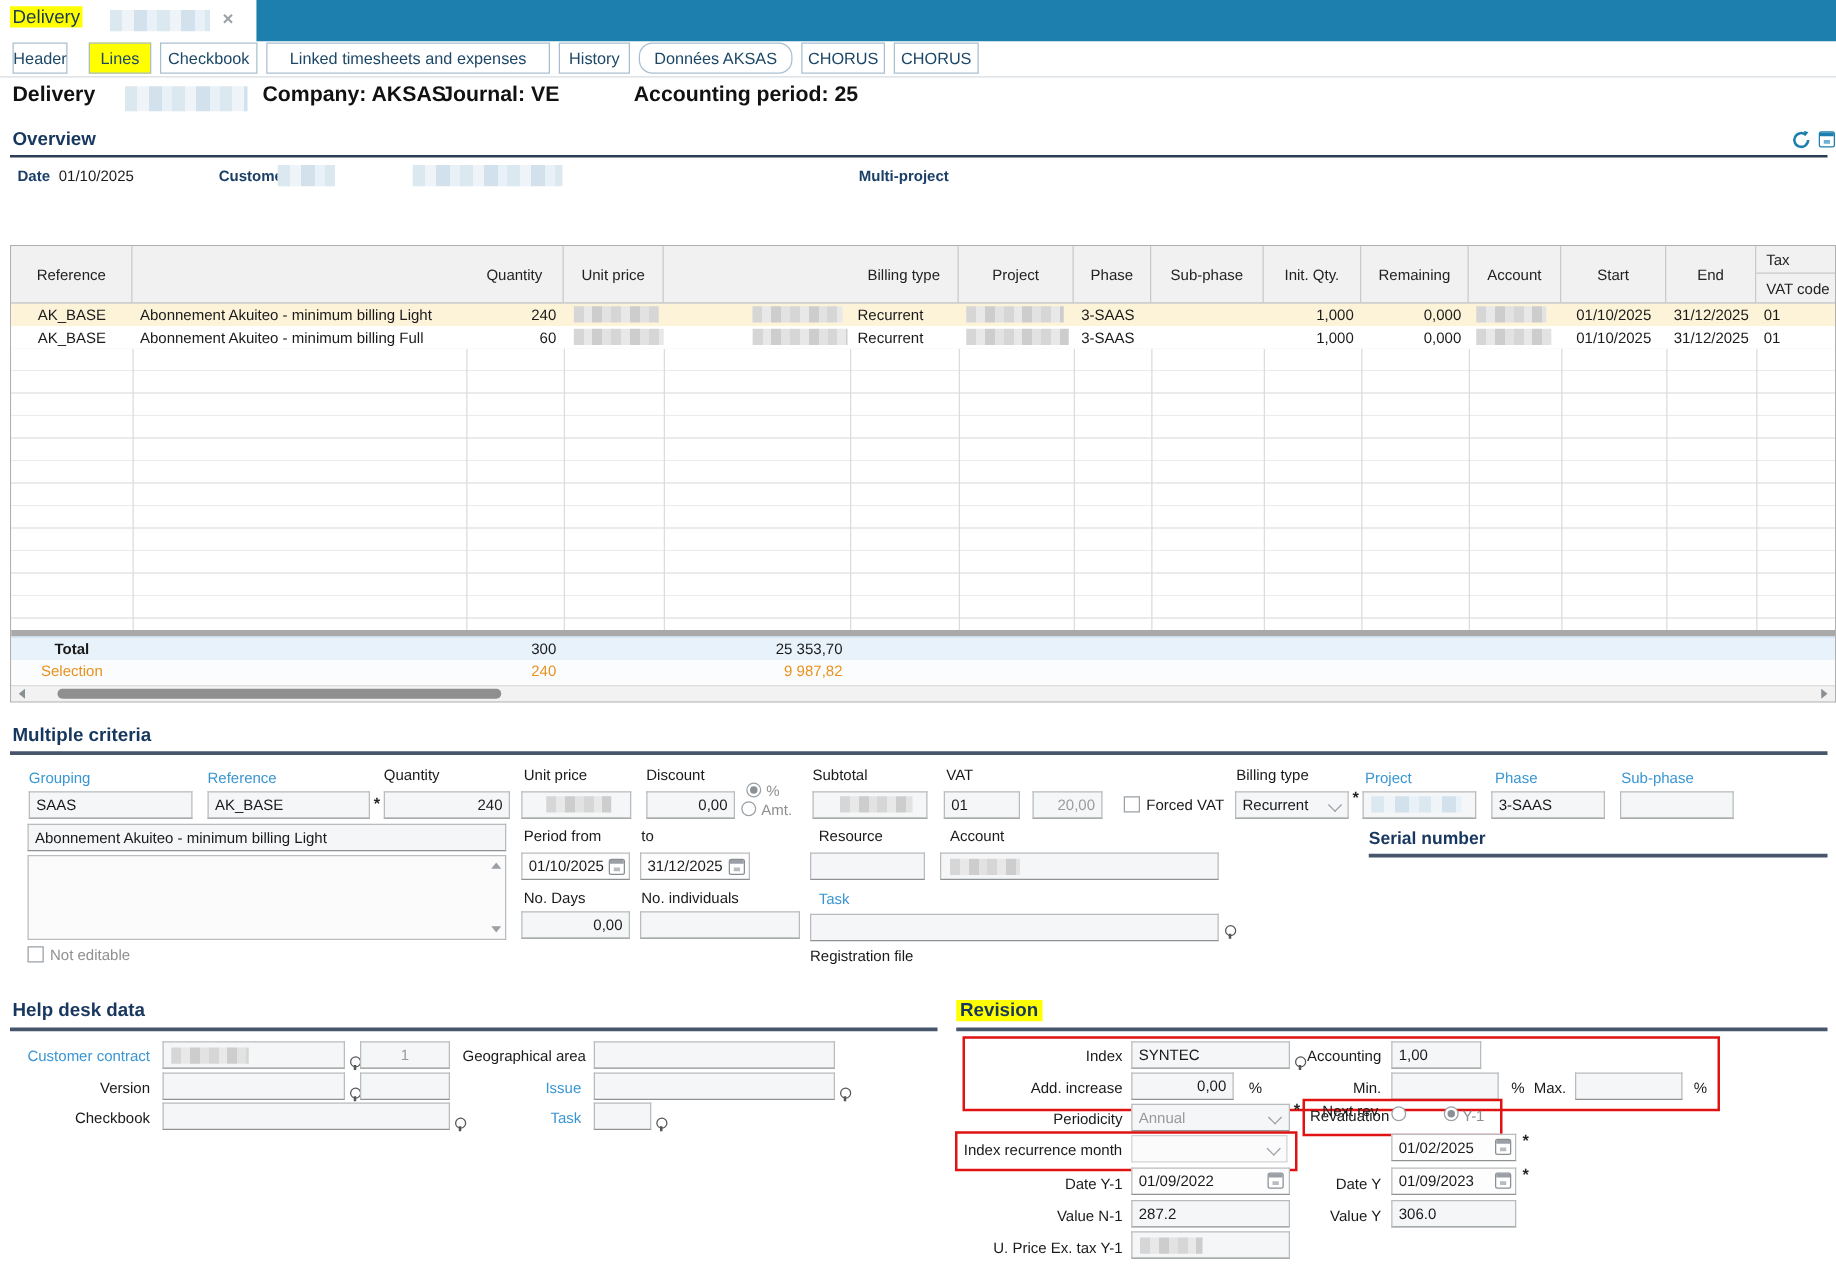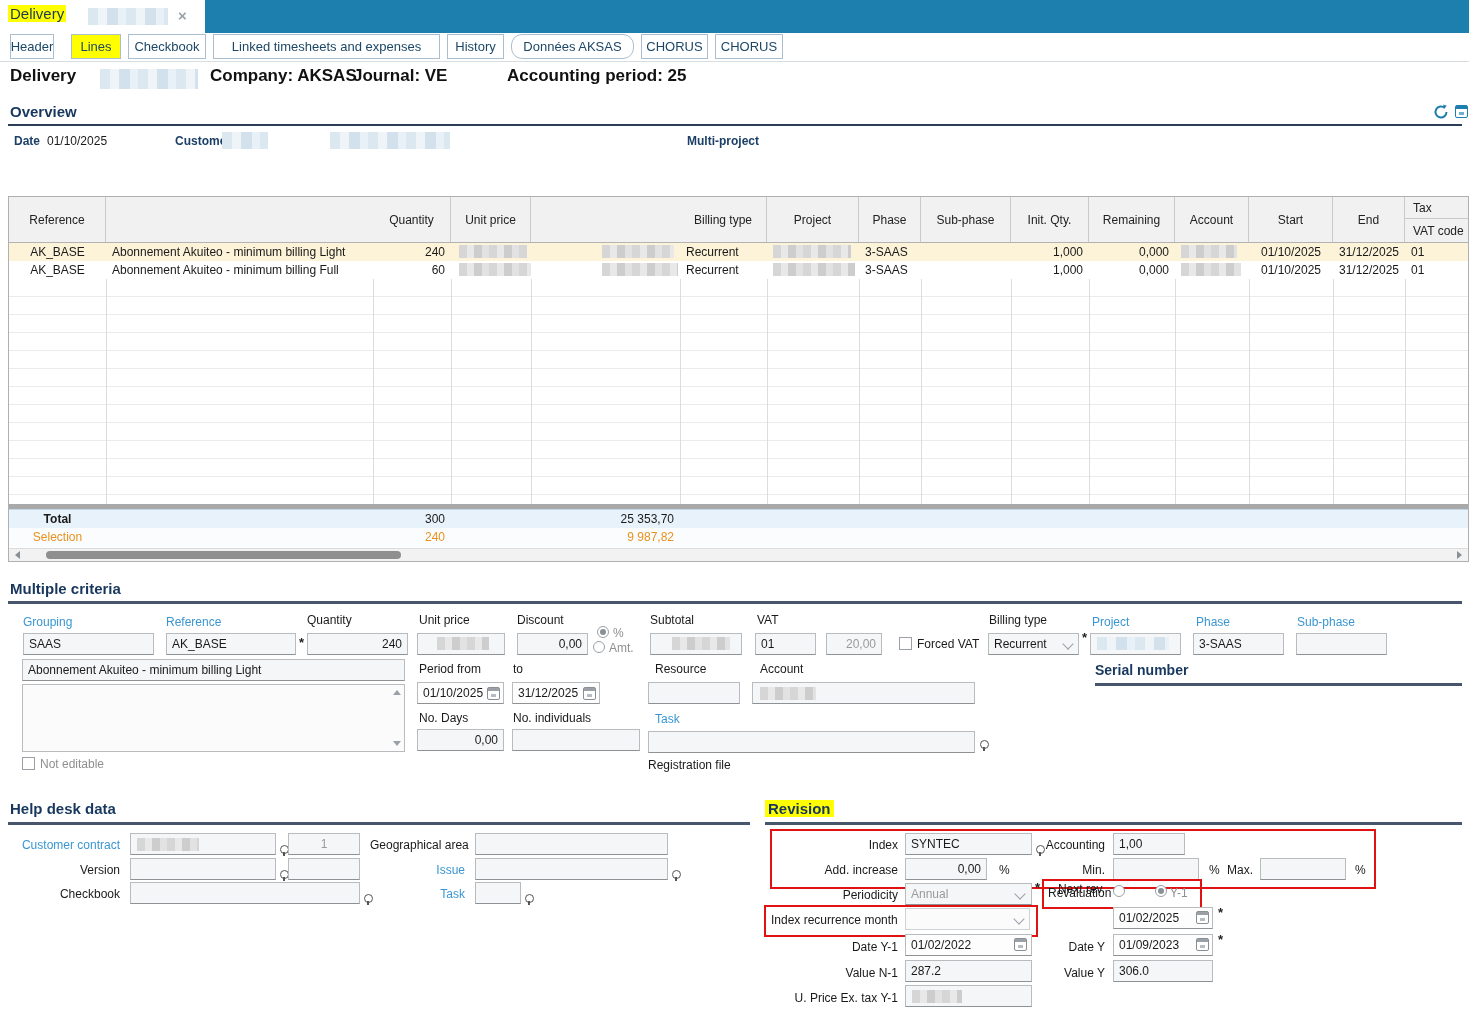--- a/index.html
+++ b/index.html
@@ -380,21 +380,21 @@
   <span class="lb" style="left:771px;top:913px;">Index recurrence month</span>
   <div class="f" style="left:905px;top:908px;width:125px;background:#fbfbfc;border-color:#d0d3d5;"></div>
   <span class="chev" style="left:1015px;top:915px;"></span>
 
   <span class="lb rt" style="left:1045px;top:882px;width:60px;">Next rev.</span>
   <div class="f white" style="left:1113px;top:907px;width:100px;">01/02/2025</div>
   <span class="cal" style="left:1196px;top:911px;"></span>
   <span class="ast" style="left:1218px;top:905px;">*</span>
 
   <span class="lb rt" style="left:798px;top:940px;width:100px;">Date Y-1</span>
-  <div class="f white" style="left:905px;top:934px;width:127px;">01/02/2022</div>
+  <div class="f white" style="left:905px;top:934px;width:127px;">01/09/2022</div>
   <span class="cal" style="left:1014px;top:938px;"></span>
   <span class="lb rt" style="left:1045px;top:940px;width:60px;">Date Y</span>
   <div class="f white" style="left:1113px;top:934px;width:100px;">01/09/2023</div>
   <span class="cal" style="left:1196px;top:938px;"></span>
   <span class="ast" style="left:1218px;top:932px;">*</span>
 
   <span class="lb rt" style="left:798px;top:966px;width:100px;">Value N-1</span>
   <div class="f" style="left:905px;top:960px;width:127px;">287.2</div>
   <span class="lb rt" style="left:1045px;top:966px;width:60px;">Value Y</span>
   <div class="f" style="left:1113px;top:960px;width:100px;">306.0</div>

